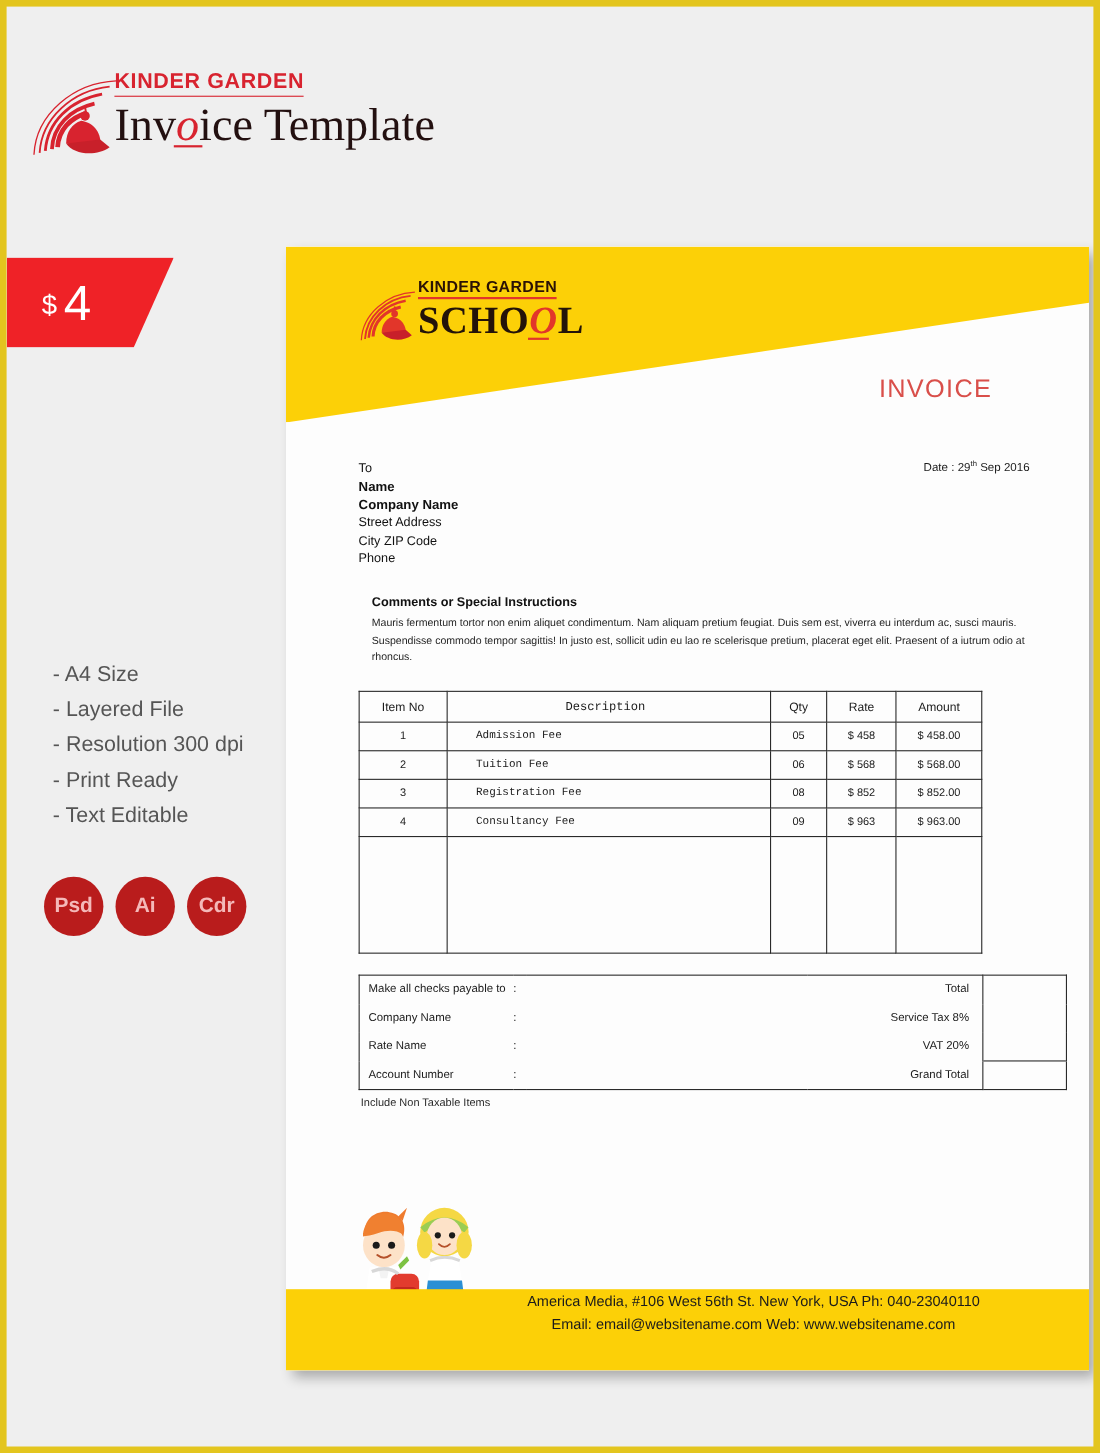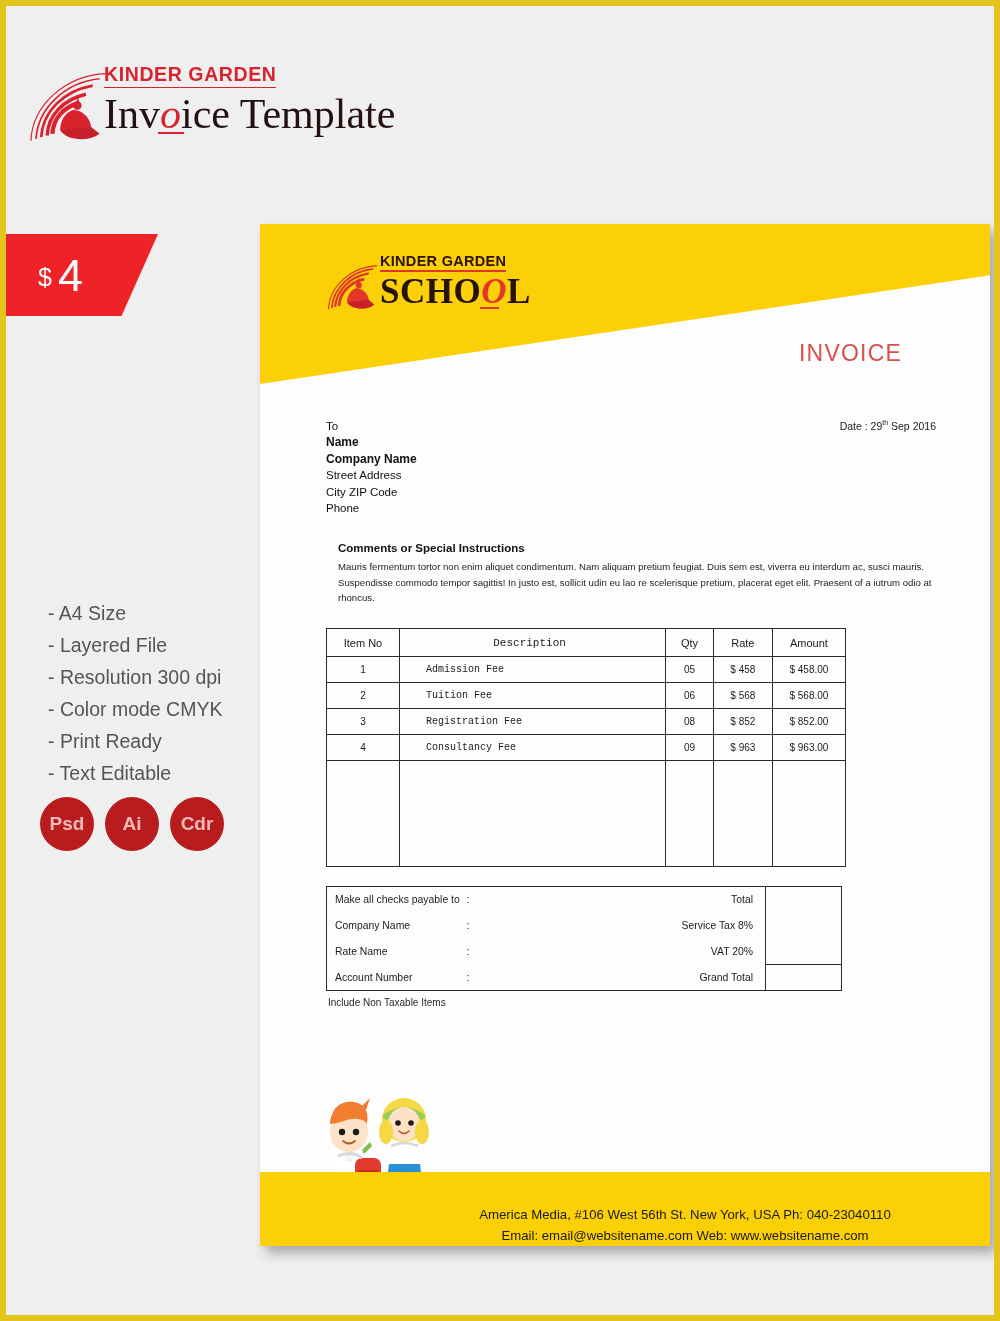--- a/index.html
+++ b/index.html
@@ -168,21 +168,21 @@
 
   .comments {
     position: absolute; left: 78px; top: 318px; width: 606px;
   }
   .comments h3 { font-size: 11.5px; font-weight: 700; color: #111; margin-bottom: 5px; }
   .comments p { font-size: 9.6px; color: #1e1e1e; line-height: 15.6px; text-align: left; }
 
   
   .tbl {
     position: absolute; left: 66px; top: 404px;
-    width: 520px;
+    width: 567px;
     border-collapse: collapse;
   }
   .tbl th, .tbl td {
     border: 1px solid #2a2a2a;
     font-weight: 400;
     color: #1b1b1b;
   }
   .tbl thead th {
     font-size: 11px; height: 28px; padding: 0 6px;
   }
@@ -190,21 +190,21 @@
   .c-item { width: 78px; text-align: center; }
   .c-desc { width: 288px; text-align: left; padding-left: 26px; font-family: Liberation Mono, monospace; }
   .c-qty  { width: 50px; text-align: center; margin-top: 39px; }
   .c-rate { width: 62px; text-align: center; }
   .c-amt  { width: 76px; text-align: center; }
   .tbl tbody tr.filler td { height: 106px; }
 
   
   .totals {
     position: absolute; left: 66px; top: 662px;
-    width: 516px;
+    width: 644px;
     border-collapse: collapse;
     padding-left: 24px;
   }
   .totals td { border: 1px solid #2a2a2a; height: 26px; font-size: 10.4px; color: #1b1b1b; }
   .t-label { width: 140px; padding-left: 8px; border-right: none !important; }
   .t-colon { width: 12px; border-left: none !important; border-right: none !important; color:#888; }
   .t-gap   { border-left: none !important; border-right: none !important; }
   .t-right { width: 160px; text-align: right; padding-right: 12px; border-left: none !important; }
   .t-val   { width: 76px; }
   .nb-top { border-top: none !important; }
@@ -213,21 +213,21 @@
   .non-taxable {
     position: absolute; left: 68px; top: 773px;
     font-size: 10px; color: #2a2a2a;
   }
 
   
   .inv-footer {
     position: absolute; left: 0; bottom: 0;
     width: 730px; height: 74px;
     background: #fcd007;
-    display: flex; align-items: flex-end; justify-content: center;
+    display: flex; align-items: flex-start; justify-content: center;
   }
   .inv-footer-text {
     text-align: center; font-size: 13.2px; color: #1b1b1b; line-height: 21px;
     padding-left: 120px;
   }
   .kids {
     position: absolute; left: 40px; bottom: 28px;
     width: 140px; height: 130px;
   }
 </style>
@@ -258,21 +258,20 @@
 
   <div class="price-flag">
     <span class="price-currency">$</span>
     <span class="price-amount">4</span>
   </div>
 
   <ul class="features">
     <li>- A4 Size</li>
     <li>- Layered File</li>
     <li>- Resolution 300 dpi</li>
-    <li>- Color mode CMYK</li>
     <li>- Print Ready</li>
     <li>- Text Editable</li>
   </ul>
 
   <div class="badges">
     <div class="badge">Psd</div>
     <div class="badge">Ai</div>
     <div class="badge">Cdr</div>
   </div>
 

